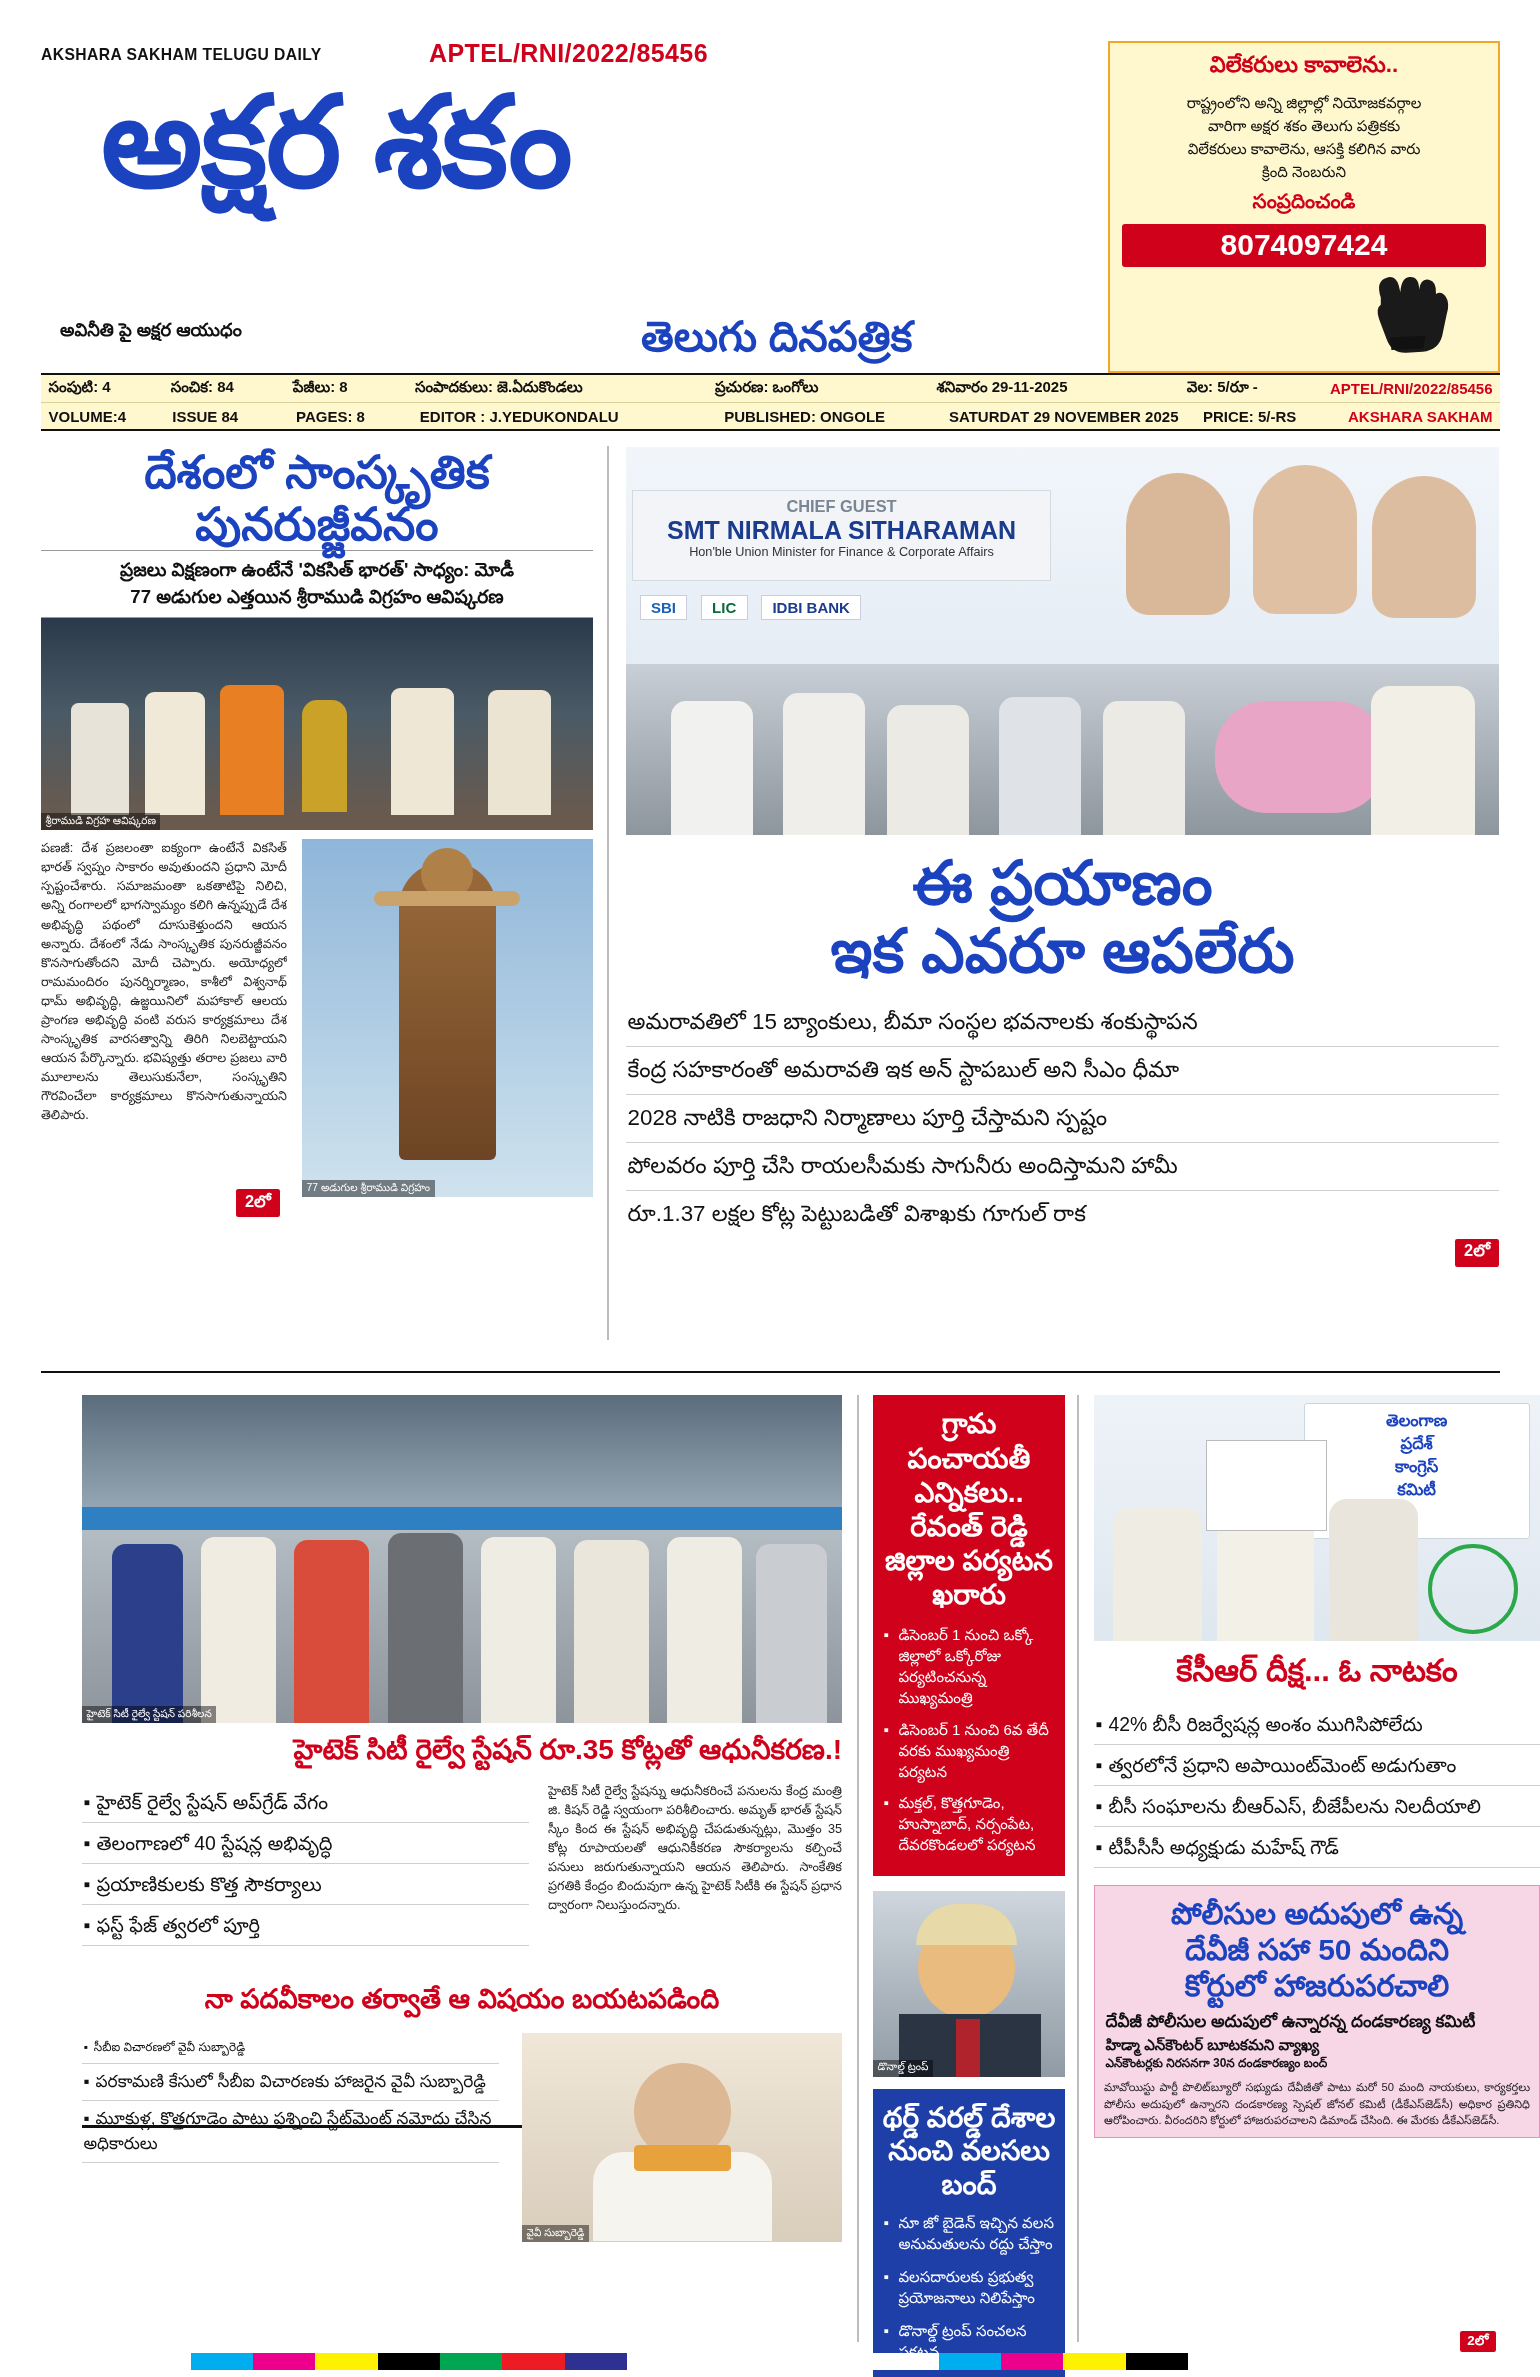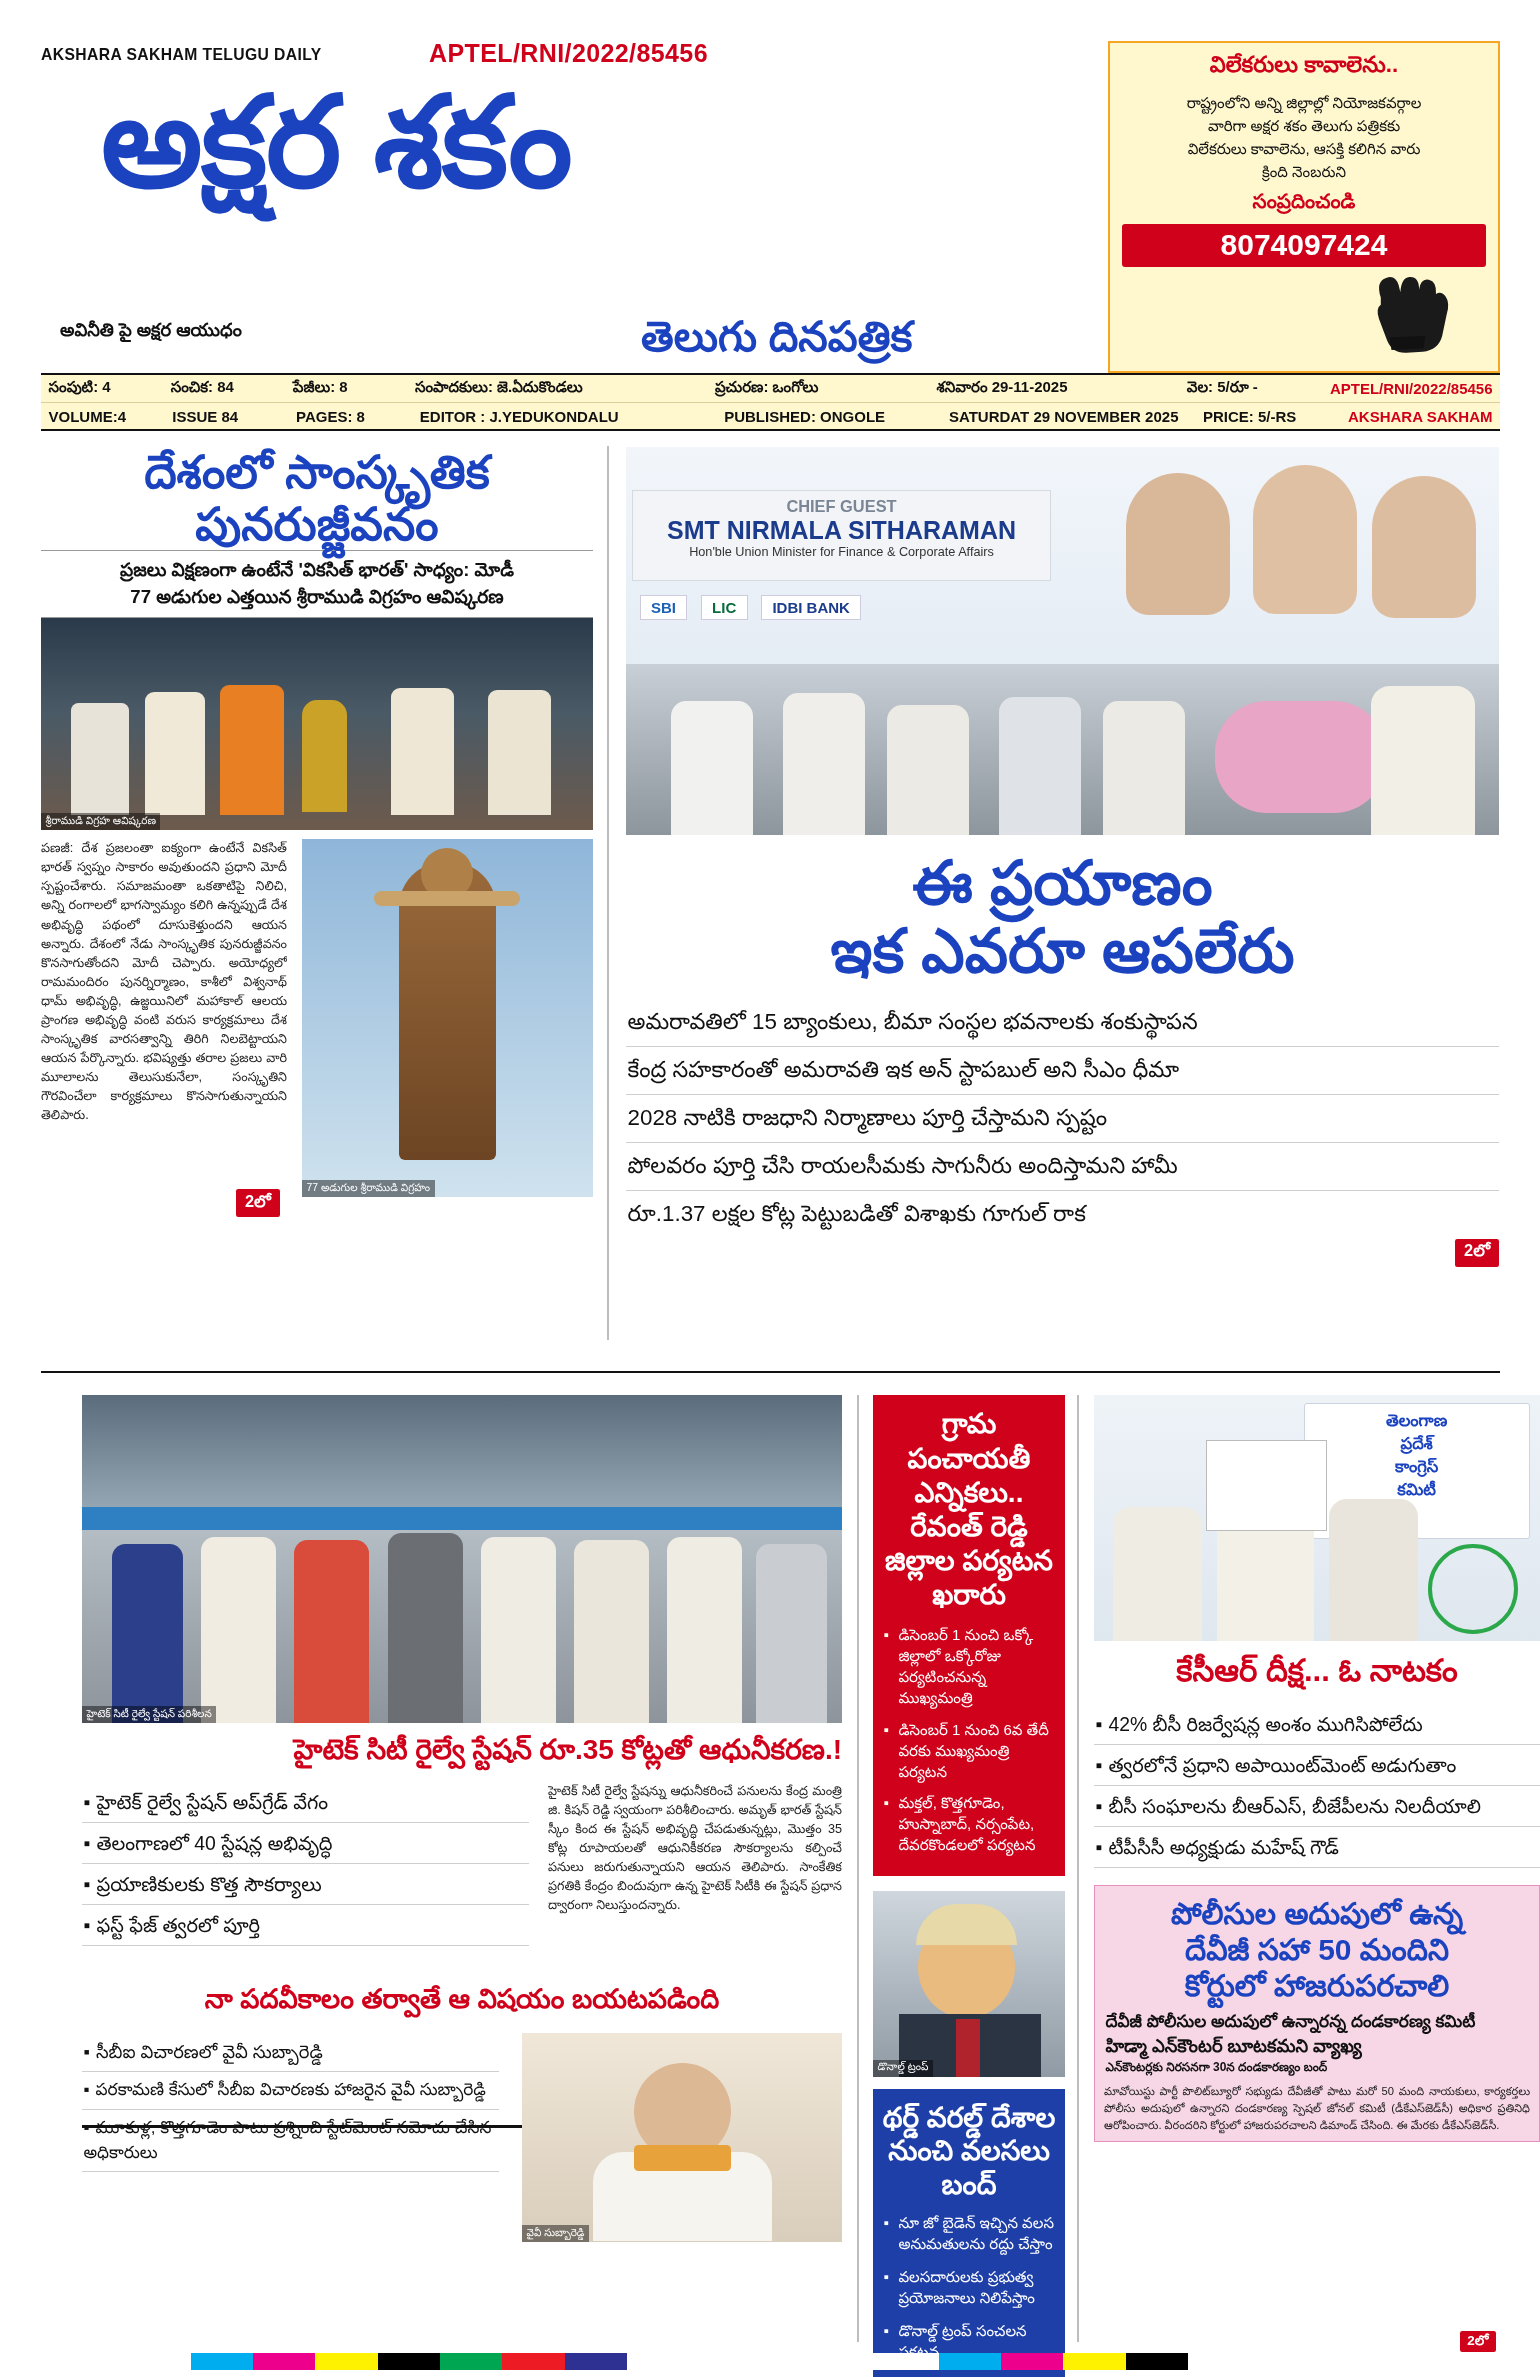--- a/index.html
+++ b/index.html
@@ -252,21 +252,21 @@
         </div>
         <div class="body-col" style="position:absolute;left:466px;top:0;width:294px;height:171px;overflow:hidden;">హైటెక్ సిటీ రైల్వే స్టేషన్ను ఆధునీకరించే పనులను కేంద్ర మంత్రి జి. కిషన్ రెడ్డి స్వయంగా పరిశీలించారు. అమృత్ భారత్ స్టేషన్ స్కీం కింద ఈ స్టేషన్ అభివృద్ధి చేపడుతున్నట్లు, మొత్తం 35 కోట్ల రూపాయలతో ఆధునికీకరణ సౌకర్యాలను కల్పించే పనులు జరుగుతున్నాయని ఆయన తెలిపారు. సాంకేతిక ప్రగతికి కేంద్రం బిందువుగా ఉన్న హైటెక్ సిటీకి ఈ స్టేషన్ ప్రధాన ద్వారంగా నిలుస్తుందన్నారు.</div>
       </div>
 
       <div class="hrule" style="left:0;top:730px;width:760px;background:#111;height:2.2px;"></div>
 
       <div style="position:relative;margin-top:16.4px;">
         <div class="sec-head-red" style="text-align:center;font-size:27px;">నా పదవీకాలం తర్వాతే ఆ విషయం బయటపడింది</div>
         <div style="position:relative;margin-top:12px;height:216px;">
           <div style="position:absolute;left:0;top:0;width:417px;">
-            <div class="li-row" style="font-size:18px"><span class="sq">▪</span><span>సీబీఐ విచారణలో వైవీ సుబ్బారెడ్డి</span></div>
+            <div class="li-row" style="font-size:12px"><span class="sq">▪</span><span>సీబీఐ విచారణలో వైవీ సుబ్బారెడ్డి</span></div>
             <div class="li-row" style="font-size:17px"><span class="sq">▪</span><span>పరకామణి కేసులో సీబీఐ విచారణకు హాజరైన వైవీ సుబ్బారెడ్డి</span></div>
             <div class="li-row" style="font-size:17px"><span class="sq">▪</span><span>మూకుళ్ల, కొత్తగూడెం పాటు ప్రశ్నించి స్టేట్‌మెంట్ నమోదు చేసిన అధికారులు</span></div>
           </div>
           <div class="photo" style="position:absolute;left:440px;top:0;width:320px;height:209px;background:linear-gradient(#f0e7d8,#d9cdbb)">
             <div style="position:absolute;left:112px;top:30px;width:97px;height:97px;border-radius:50%;background:#dcb894"></div>
             <div style="position:absolute;left:71px;top:119px;width:179px;height:89px;background:#f6f4ef;border-radius:30px 30px 0 0"></div>
             <div style="position:absolute;left:112px;top:112px;width:97px;height:26px;background:#e8a23b;border-radius:4.5px"></div>
             <div class="ph-label">వైవీ సుబ్బారెడ్డి</div>
           </div>
         </div>
@@ -333,21 +333,21 @@
       </div>
 
       <div class="pinkbox" style="margin-top:16.4px;">
         <div class="hd">
           <div>పోలీసుల అదుపులో ఉన్న</div>
           <div>దేవీజీ సహా 50 మందిని</div>
           <div>కోర్టులో హాజరుపరచాలి</div>
         </div>
         <div style="padding:0 10.4px 4.5px;">
           <div style="font-size:17px;font-weight:bold;color:#111;line-height:1.4;">దేవీజీ పోలీసుల అదుపులో ఉన్నారన్న దండకారణ్య కమిటీ</div>
-          <div style="font-size:18px;font-weight:bold;color:#111;line-height:1.4;">హిడ్మా ఎన్‌కౌంటర్ బూటకమని వ్యాఖ్య</div>
+          <div style="font-size:15px;font-weight:bold;color:#111;line-height:1.4;">హిడ్మా ఎన్‌కౌంటర్ బూటకమని వ్యాఖ్య</div>
           <div style="font-size:12px;font-weight:bold;color:#111;line-height:1.4;">ఎన్‌కౌంటర్లకు నిరసనగా 30న దండకారణ్యం బంద్</div>
         </div>
         <div class="bd">మావోయిస్టు పార్టీ పొలిట్‌బ్యూరో సభ్యుడు దేవీజీతో పాటు మరో 50 మంది నాయకులు, కార్యకర్తలు పోలీసు అదుపులో ఉన్నారని దండకారణ్య స్పెషల్ జోనల్ కమిటీ (డీకేఎస్‌జెడ్‌సీ) అధికార ప్రతినిధి ఆరోపించారు. వీరందరిని కోర్టులో హాజరుపరచాలని డిమాండ్ చేసింది. ఈ మేరకు డీకేఎస్‌జెడ్‌సీ.</div>
       </div>
     </div>
   </div>
 
   <div class="pagetag">2లో</div>
   <div class="colorbar">
     <i style="flex:1.2;background:#ffffff"></i>

